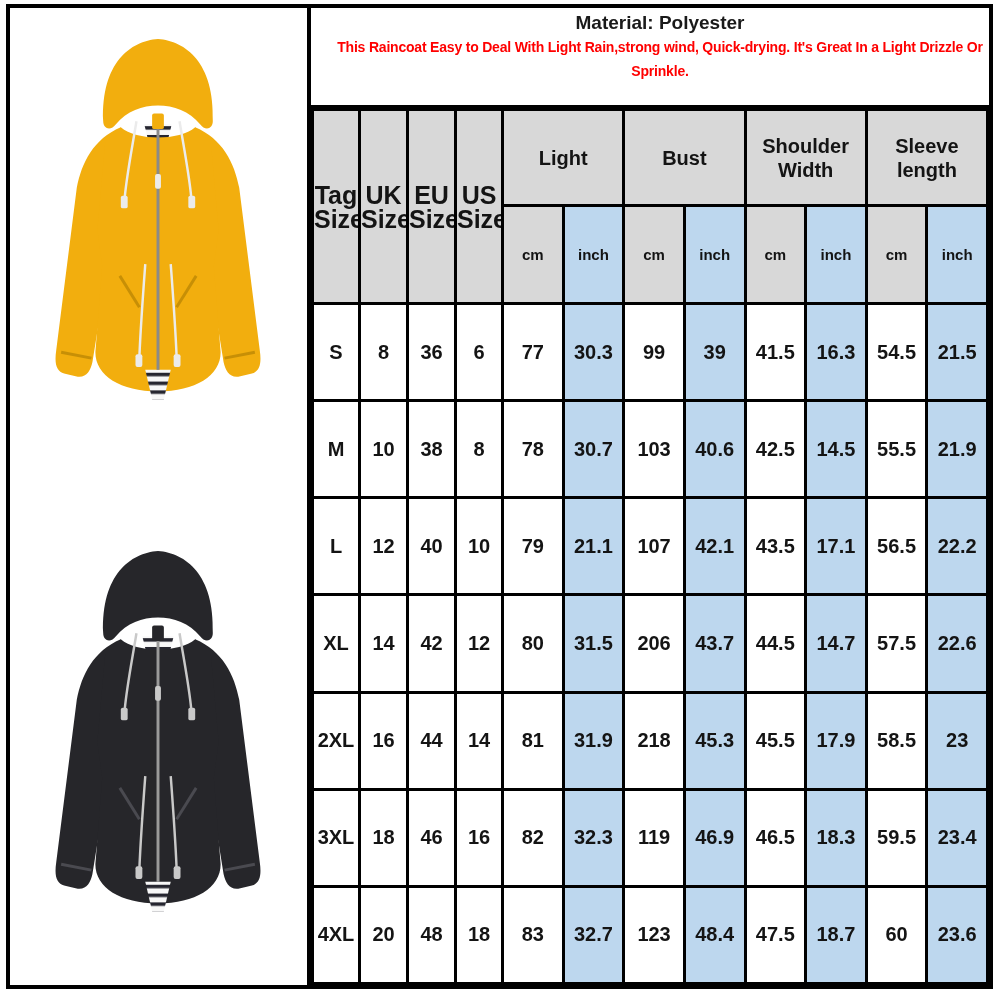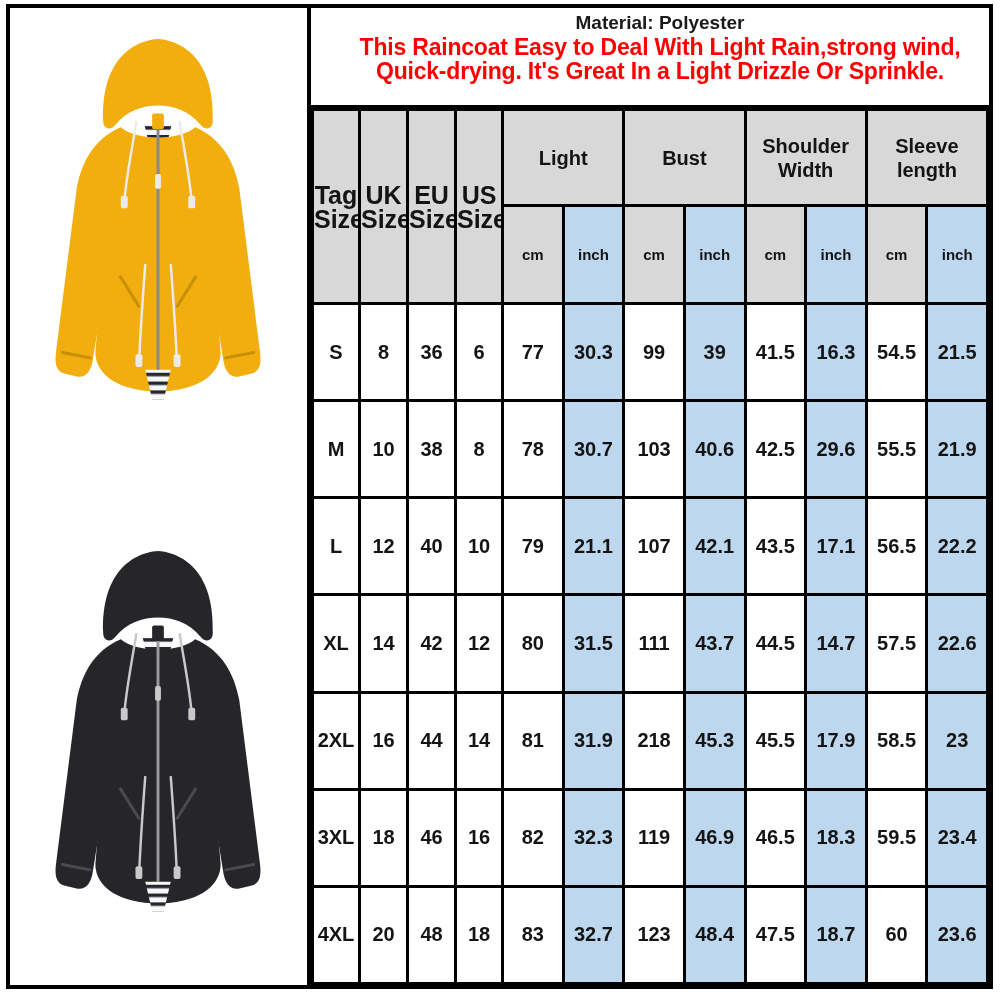--- a/index.html
+++ b/index.html
@@ -21,21 +21,21 @@
   .jacket.yellow{top:16px;}
   .jacket.black{top:528px;}
   
   .right-pane{flex:1;display:flex;flex-direction:column;min-width:0;}
   .header-box{
     height:100px;box-sizing:border-box;border-bottom:3px solid #000;
     text-align:center;padding-top:3px;background:#fff;
     font-size:19px;line-height:24px;color:var(--text-color,#1a1a1a);
   }
   .header-box p{margin:0;padding-left:20px;}
-  .header-box .warning{color:var(--warning-color,#ff0000);font-size:23px;line-height:24px;letter-spacing:-0.2px;}
+  .header-box .warning{color:var(--warning-color,#ff0000);font-size:14px;line-height:24px;letter-spacing:-0.2px;}
   .table-wrap{height:877px;}
   table{
     width:100%;height:100%;border-collapse:collapse;table-layout:fixed;
   }
   th,td{
     border:3px solid #000;text-align:center;vertical-align:middle;
     padding:0;color:#141414;overflow:hidden;
   }
   thead th{background:var(--header-bg,#d8d8d8);font-size:20px;line-height:24px;}
   thead tr.groups{height:96px;}
@@ -199,21 +199,21 @@
             <tr>
               <td>M</td>
               <td>10</td>
               <td>38</td>
               <td>8</td>
               <td>78</td>
               <td class="inch">30.7</td>
               <td>103</td>
               <td class="inch">40.6</td>
               <td>42.5</td>
-              <td class="inch">29.6</td>
+              <td class="inch">14.5</td>
               <td>55.5</td>
               <td class="inch">21.9</td>
             </tr>
             <tr>
               <td>L</td>
               <td>12</td>
               <td>40</td>
               <td>10</td>
               <td>79</td>
               <td class="inch">21.1</td>
@@ -224,21 +224,21 @@
               <td>56.5</td>
               <td class="inch">22.2</td>
             </tr>
             <tr>
               <td>XL</td>
               <td>14</td>
               <td>42</td>
               <td>12</td>
               <td>80</td>
               <td class="inch">31.5</td>
-              <td>111</td>
+              <td>206</td>
               <td class="inch">43.7</td>
               <td>44.5</td>
               <td class="inch">14.7</td>
               <td>57.5</td>
               <td class="inch">22.6</td>
             </tr>
             <tr>
               <td>2XL</td>
               <td>16</td>
               <td>44</td>

